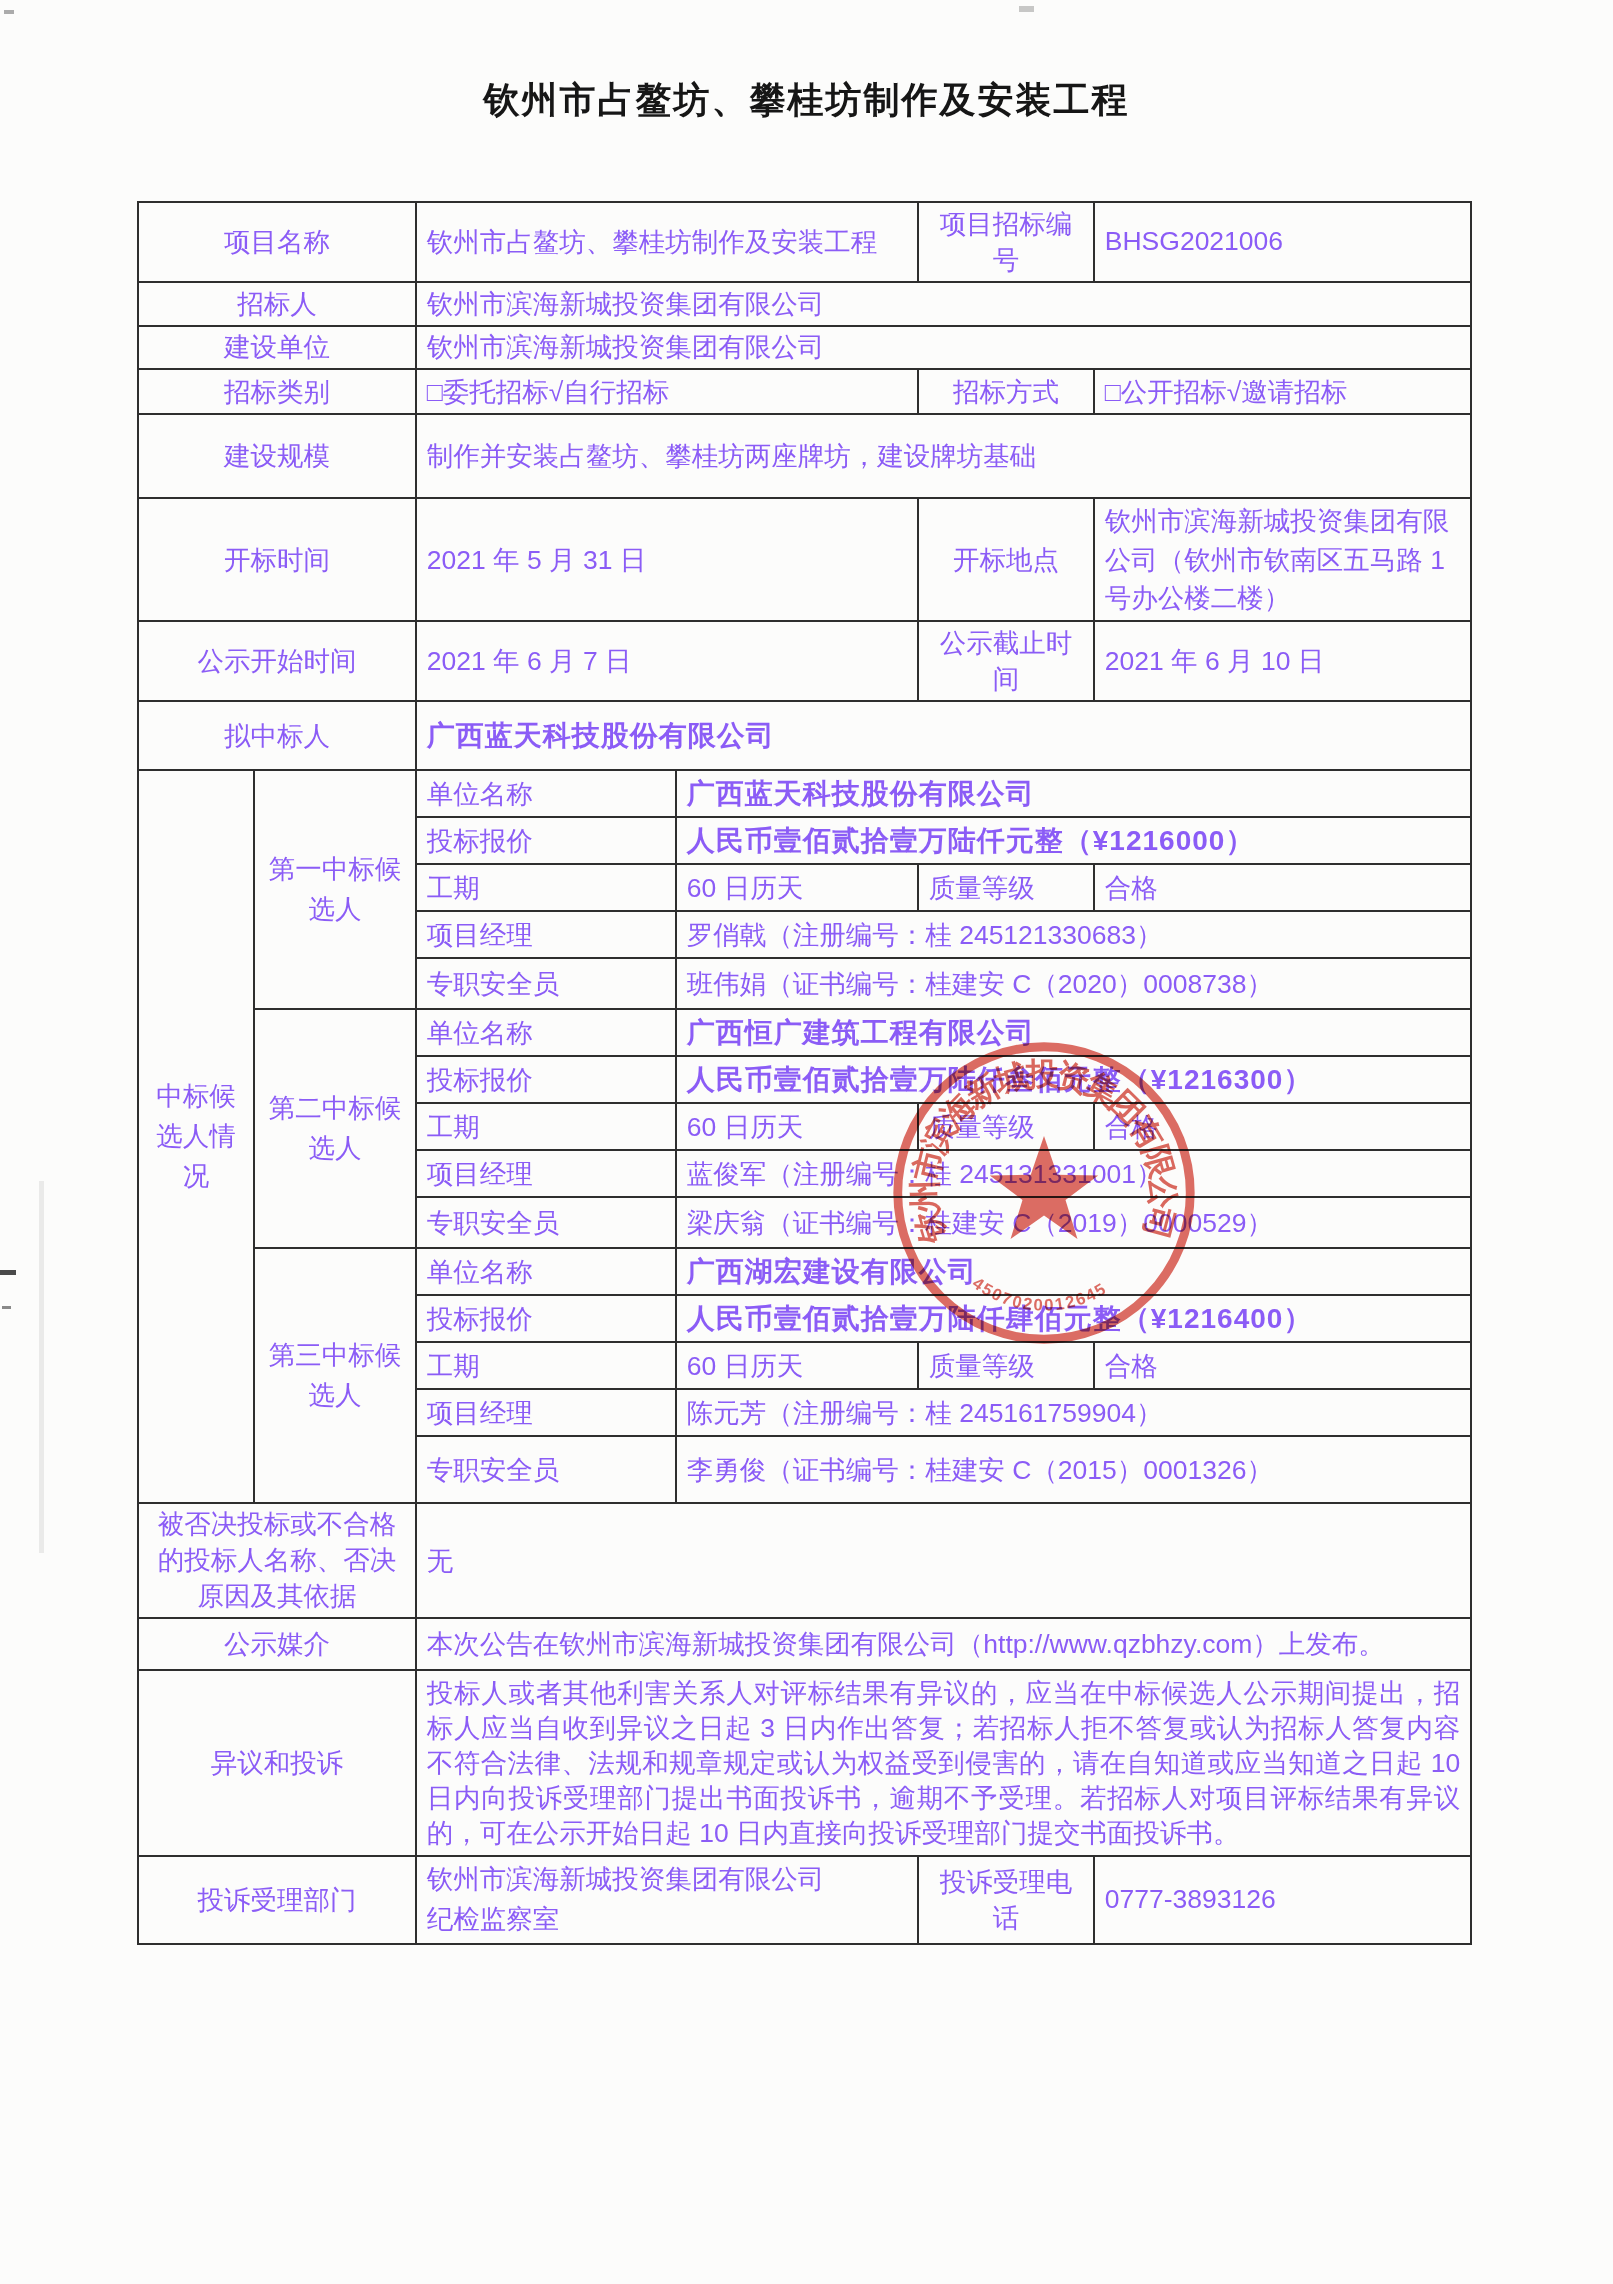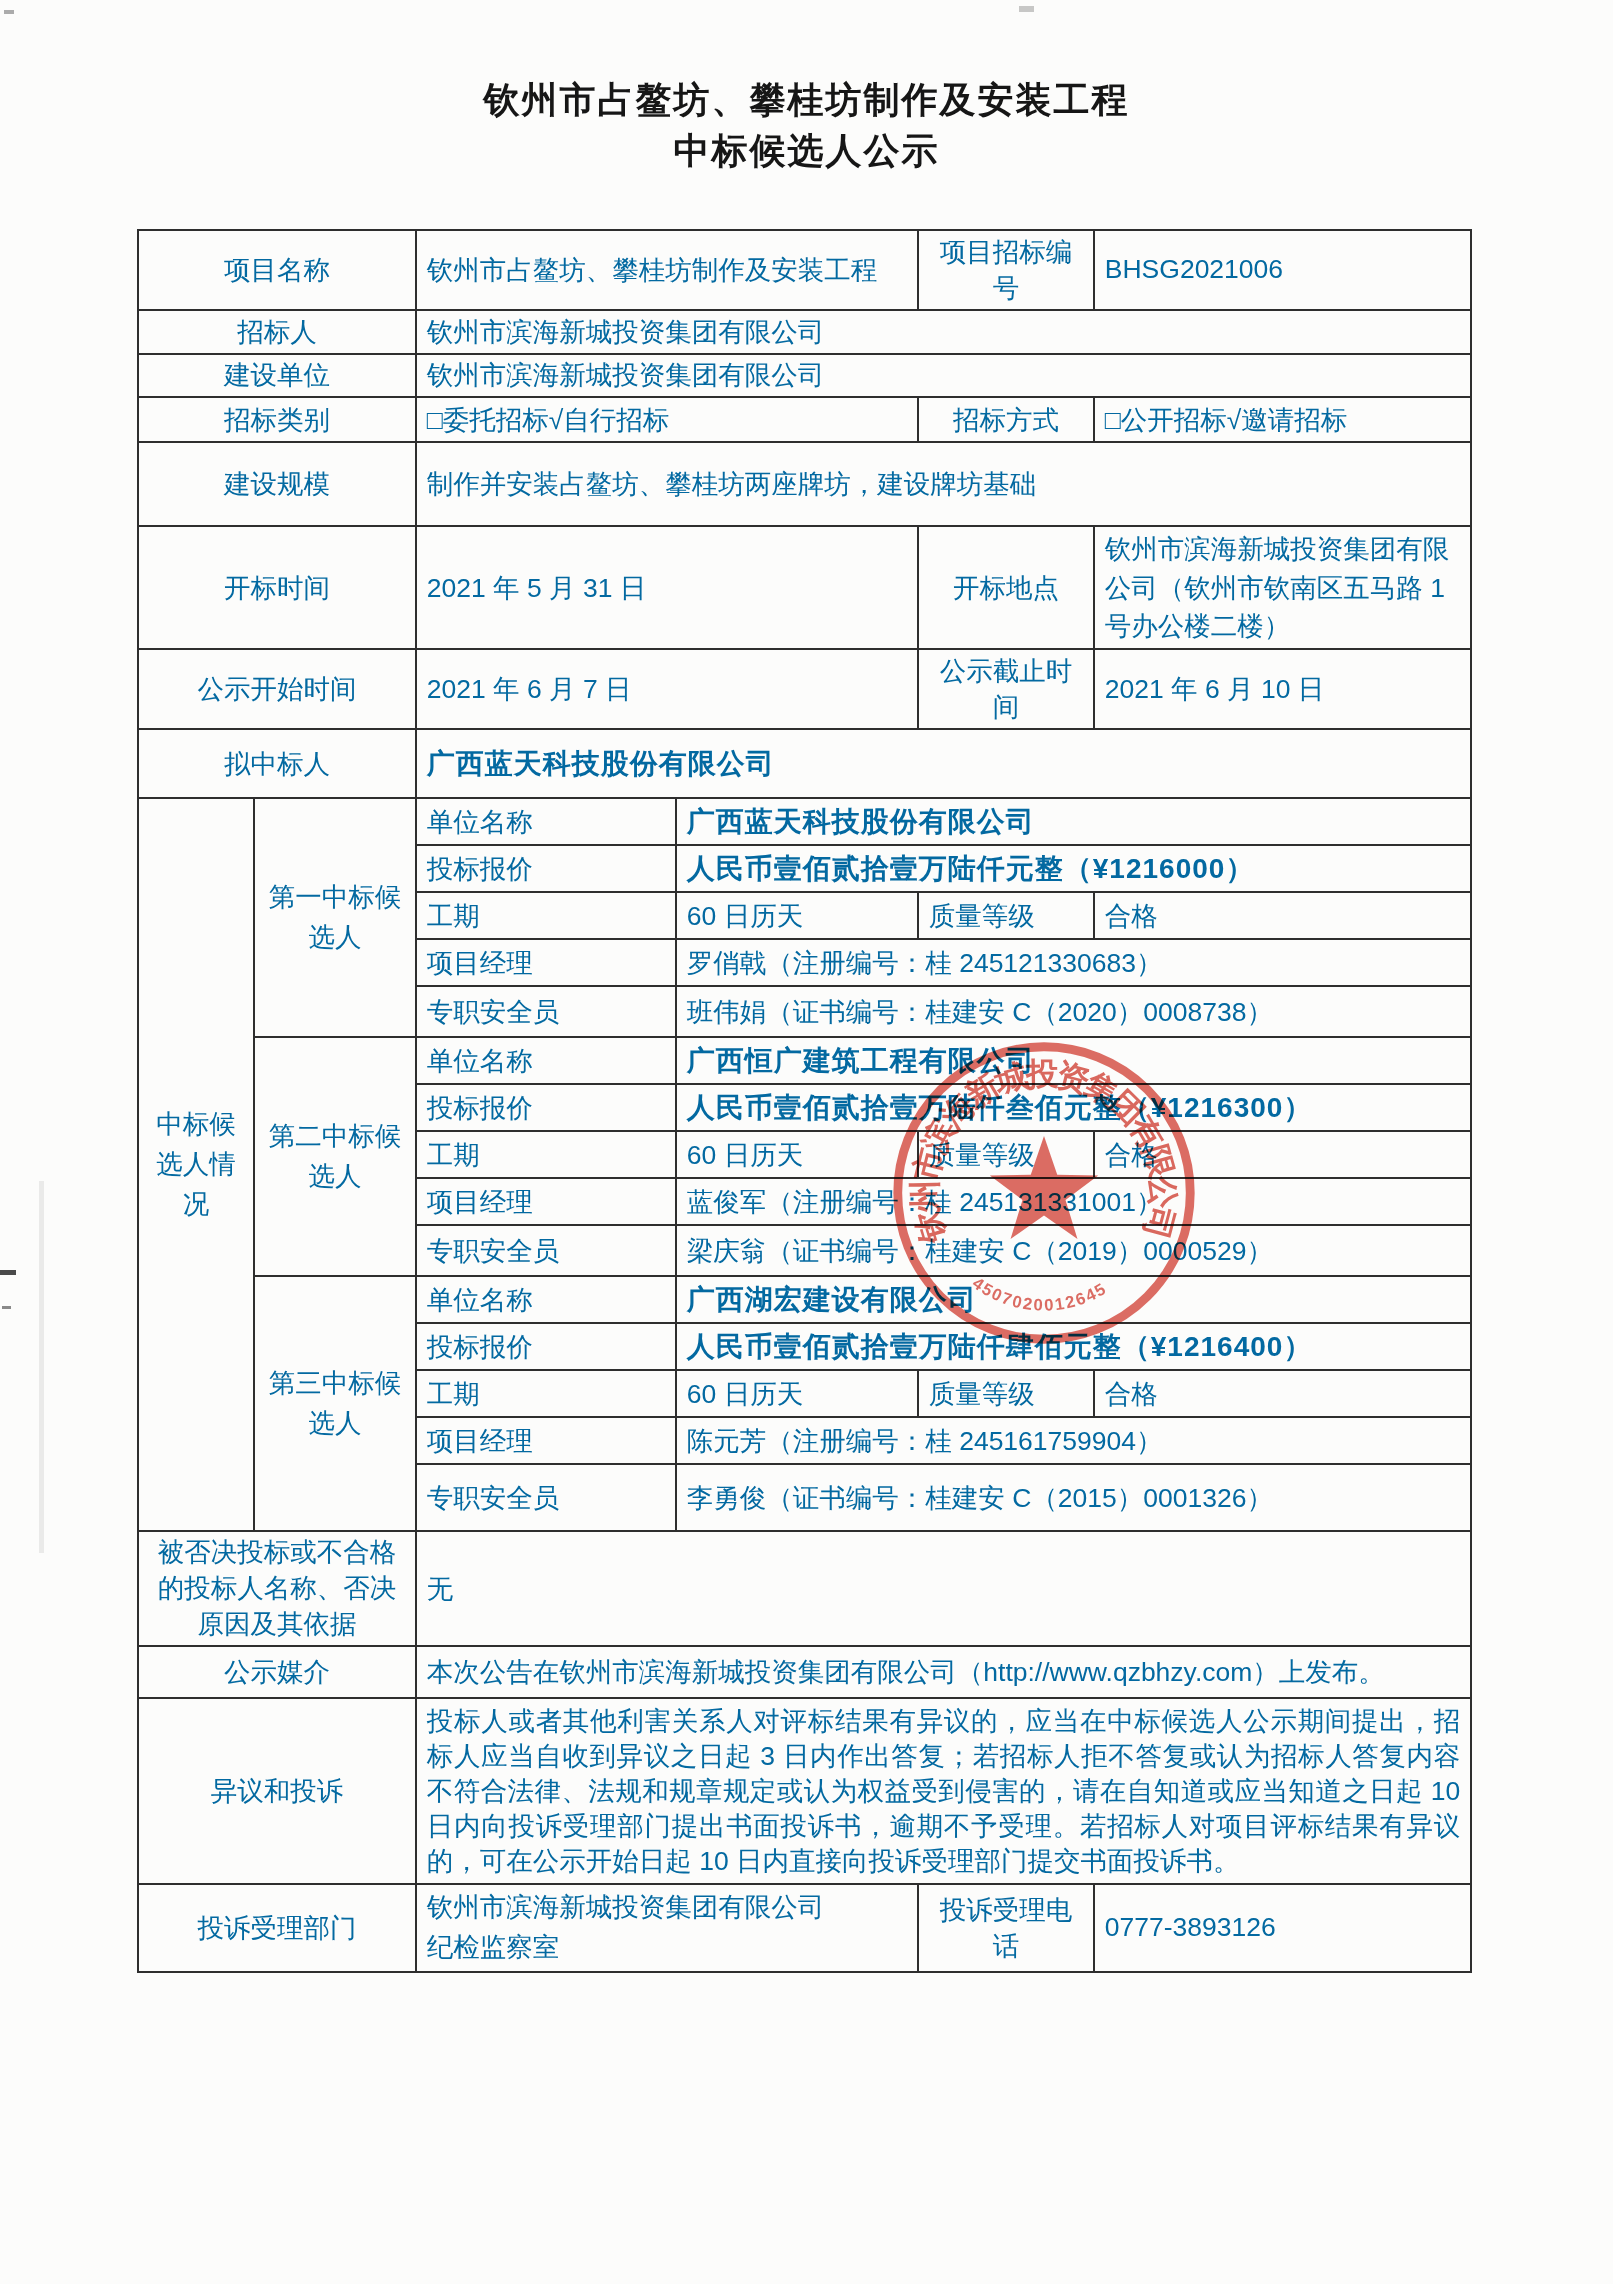--- a/index.html
+++ b/index.html
@@ -17,22 +17,21 @@
     text-align:center;
     font-size:36px;font-weight:700;line-height:51px;letter-spacing:2px;
     color:#161616;
   }
   table.doc{
     position:absolute;left:137px;top:201px;
     width:1333px;
     border-collapse:collapse;
     table-layout:fixed;
     font-size:26.5px;
-    color:#0369a1;
-    margin-top:28px;
+    color:#8b5cf6;
   }
   table.doc td{
     border:2px solid #2e2e2e;
     padding:2.9px 9.8px;
     vertical-align:middle;
     overflow:hidden;
   }
   td.lab{text-align:center;padding:2.9px 5.9px;}
   td.val{text-align:left;}
   td.valc{text-align:left;}
@@ -51,21 +50,20 @@
   .a4{left:1019px;top:5.9px;width:14.7px;height:5.9px;background:#9a9a9a;opacity:.55;}
   .a5{left:3.9px;top:9.8px;width:9.8px;height:3.9px;background:#ababab;}
 </style>
 </head>
 <body>
 
 <div class="page">
 
   <div class="title-block">
     <div>钦州市占鳌坊、攀桂坊制作及安装工程</div>
-    <div>中标候选人公示</div>
   </div>
 
   <table class="doc">
     <colgroup>
       <col style="width:116px">
         <col style="width:162px">
         <col style="width:260px">
       <col style="width:242px">
         <col style="width:176px">
         <col style="width:377px">

